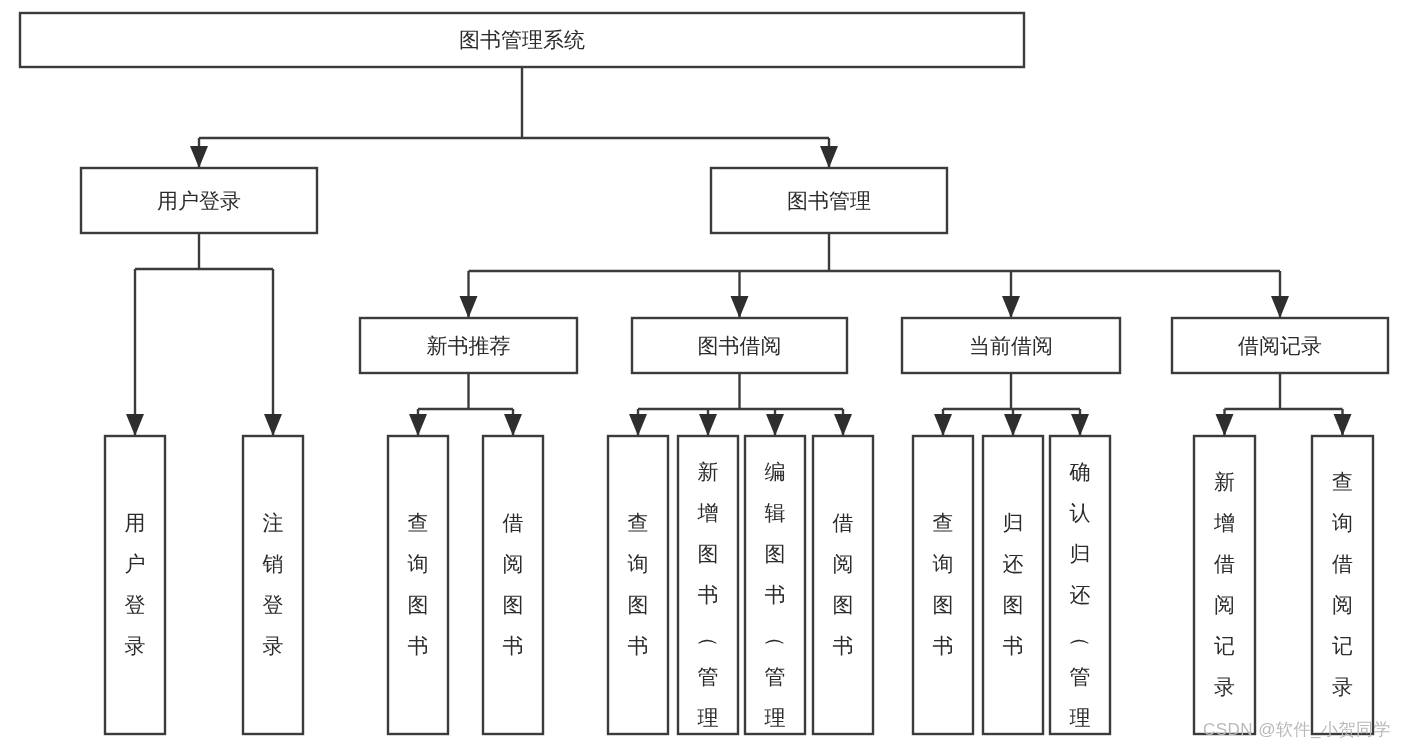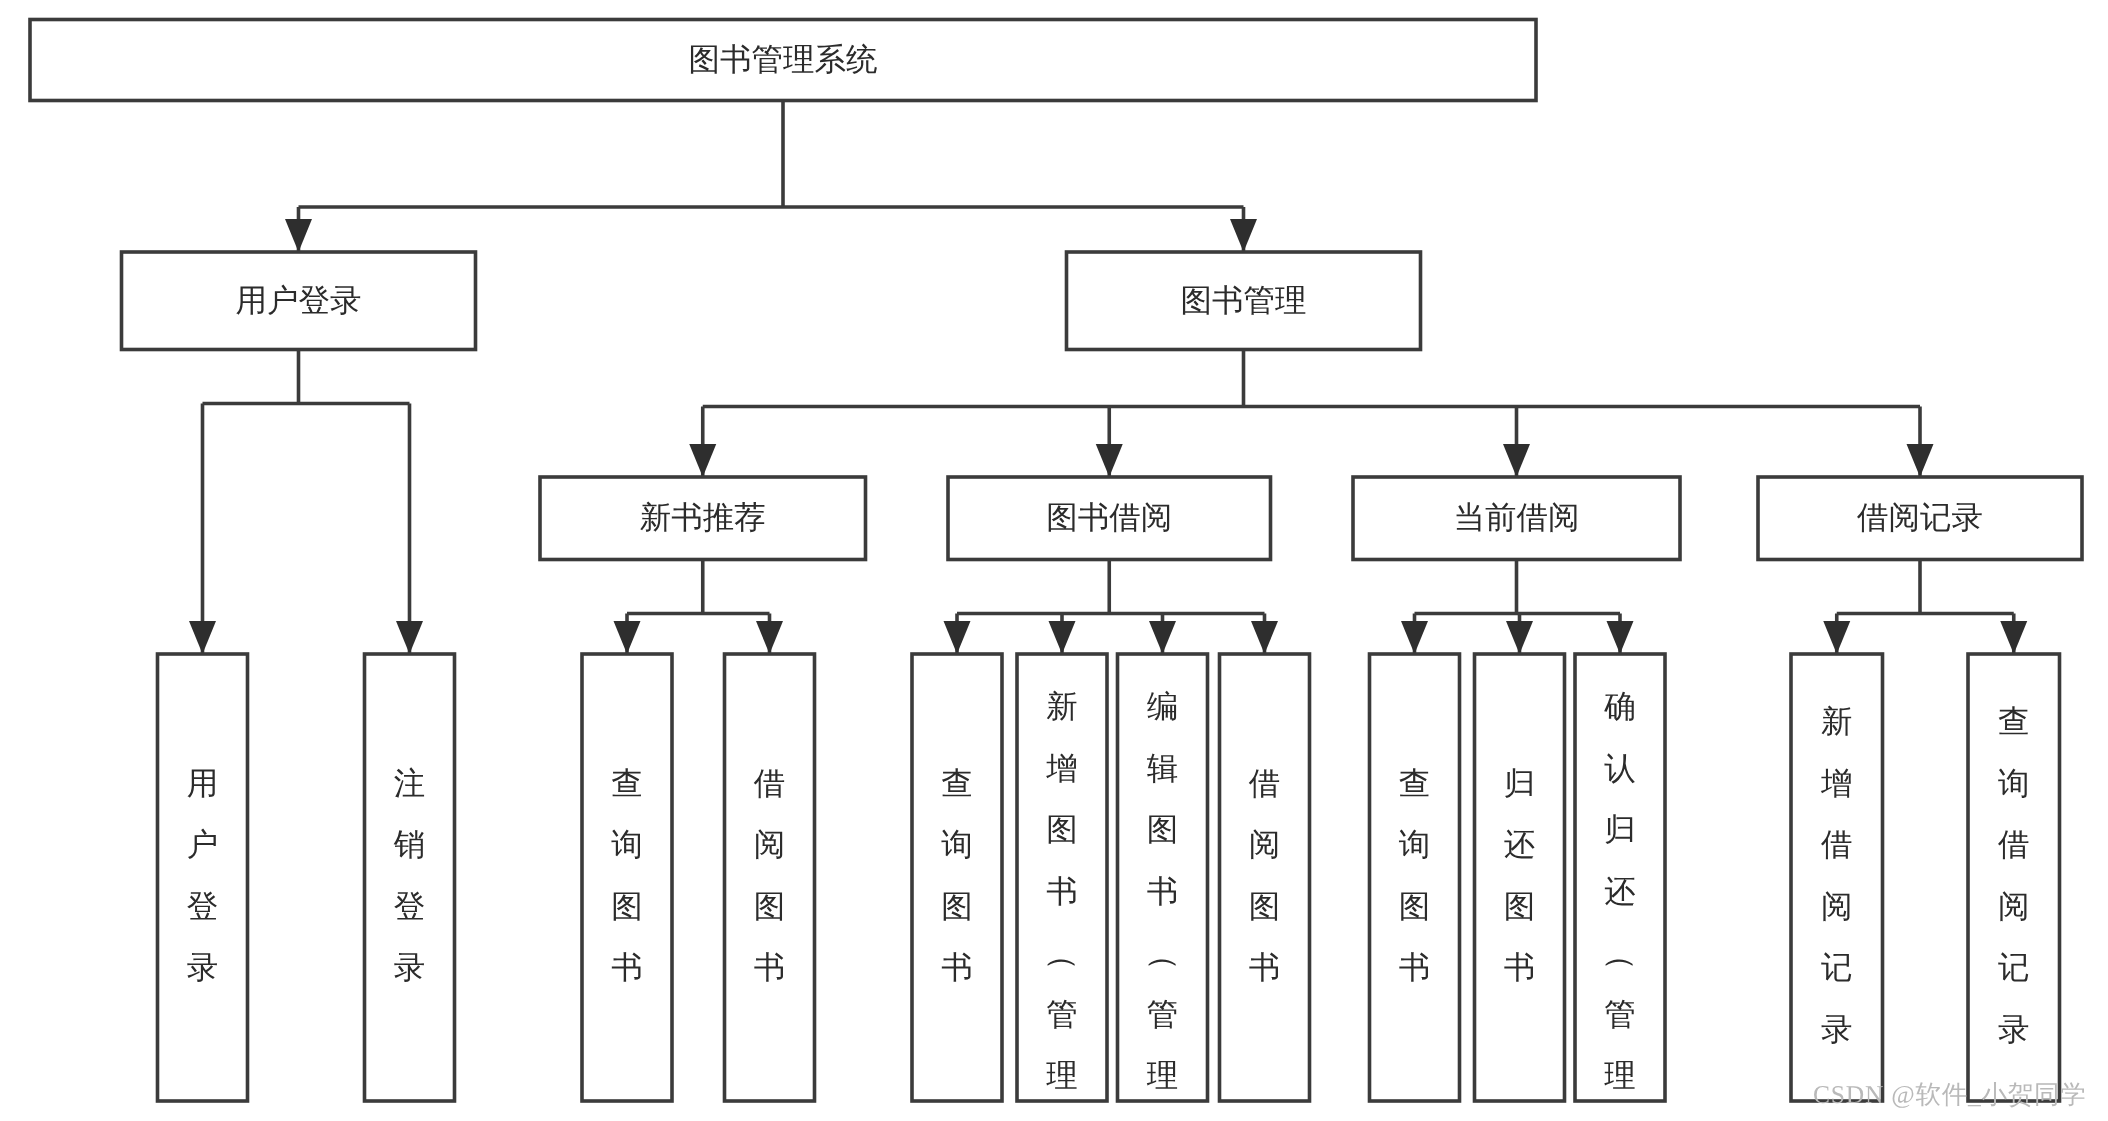--- a/index.html
+++ b/index.html
@@ -56,21 +56,21 @@
     font-size: 21px;
     fill: #2b2b2b;
     text-anchor: middle;
     dominant-baseline: middle;
     white-space: pre;
   }
   .watermark-text {
     position: absolute;
     right: 14px;
     bottom: 6px;
-    font-family: Liberation Serif, serif;
+    font-family: Liberation Sans, sans-serif;
     font-size: 17px;
     color: #b9b9b9;
     letter-spacing: 0.5px;
     user-select: none;
     pointer-events: none;
     white-space: nowrap;
   }
 </style>
 </head>
 <body>

